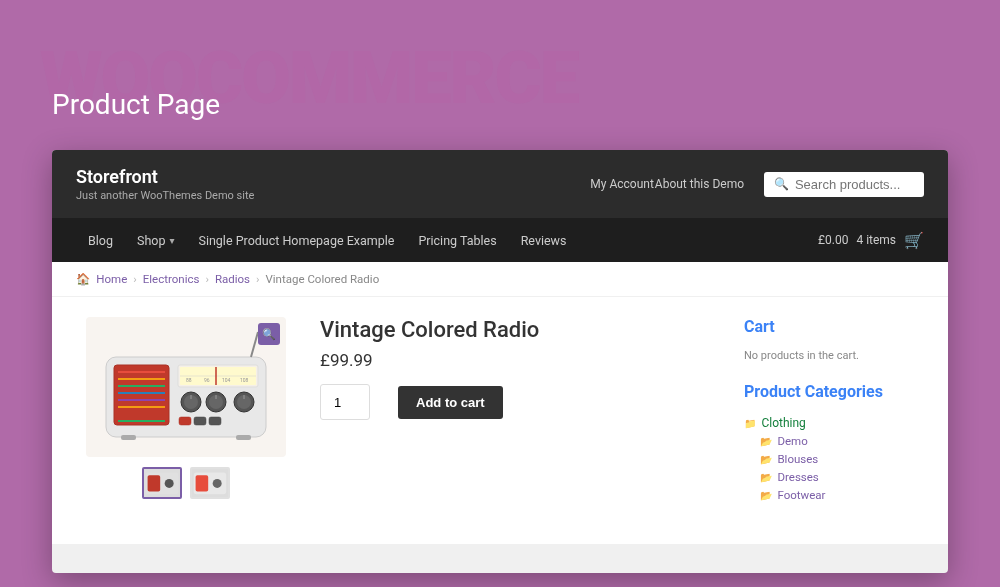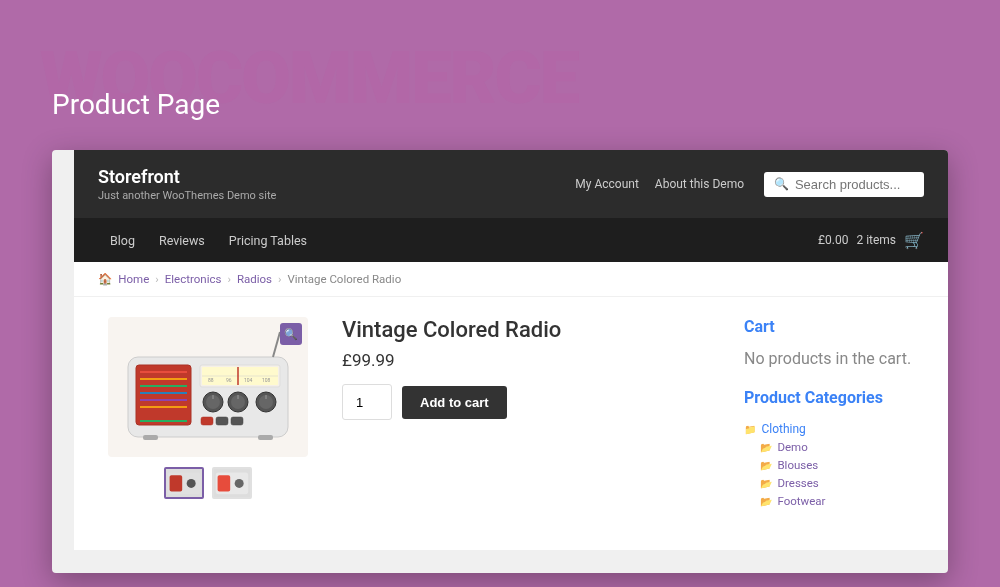--- a/index.html
+++ b/index.html
@@ -42,21 +42,20 @@
     .browser-window {
       position: absolute;
       top: 150px;
       left: 52px;
       right: 52px;
       bottom: 14px;
       background: #f0f0f0;
       border-radius: 4px;
       overflow: hidden;
       box-shadow: 0 8px 30px rgba(0,0,0,0.3);
-      padding-left: 22px;
     }
 
     
     .site-header {
       background: #2c2c2c;
       padding: 0 24px;
       display: flex;
       align-items: center;
       justify-content: space-between;
       height: 68px;
@@ -78,21 +77,21 @@
     }
 
     .header-right {
       display: flex;
       align-items: center;
       gap: 20px;
     }
 
     .header-nav-links {
       display: flex;
-      gap: 16px;
+      gap: 1px;
     }
     .header-nav-links a {
       color: #ccc;
       text-decoration: none;
       font-size: 12px;
     }
 
     .search-box {
       display: flex;
       align-items: center;
@@ -259,21 +258,21 @@
     }
     .product-price {
       font-size: 17px;
       color: #333;
       margin-bottom: 14px;
     }
 
     .product-actions {
       display: flex;
       align-items: center;
-      gap: 10px;
+      gap: 28px;
       margin-bottom: 14px;
     }
 
     .qty-input {
       width: 50px;
       height: 36px;
       border: 1px solid #ddd;
       text-align: center;
       font-size: 13px;
       border-radius: 3px;
@@ -312,36 +311,36 @@
 
     .widget-title {
       font-size: 16px;
       font-weight: 700;
       color: #3b82f6;
       margin-bottom: 8px;
       padding-bottom: 5px;
     }
 
     .cart-empty {
-      font-size: 16px;
+      font-size: 11px;
       color: #888;
     }
 
     .category-list {
       list-style: none;
       font-size: 12px;
     }
     .category-list li {
       padding: 2px 0;
       display: flex;
       align-items: center;
       gap: 5px;
     }
     .category-list li a {
-      color: #3b82f6;
+      color: #15803d;
       text-decoration: none;
     }
 
     .cat-icon {
       color: #bbb;
       font-size: 10px;
     }
 
     .subcategory-list {
       list-style: none;
@@ -385,26 +384,31 @@
       <div class="search-box">
         <span class="search-icon-small">🔍</span>
         <input type="text" placeholder="Search products..." style="">
       </div>
     </div>
   </div>
 
   <div class="main-nav">
     <div class="nav-links">
       <a href="#">Blog</a>
+      <a href="#">
+        <span>Shop</span>
+        <span class="chevron-icon">▾</span>
+      </a>
+      <a href="#">Single Product Homepage Example</a>
+      <a href="#">Pricing Tables</a>
       <a href="#">Reviews</a>
-      <a href="#">Pricing Tables</a>
     </div>
     <div class="cart-area">
       <span>£0.00</span>
-      <span>2 items</span>
+      <span>4 items</span>
       <span class="cart-icon">🛒</span>
     </div>
   </div>
 
   <div class="content-area">
 
     <div class="breadcrumb">
       <span>🏠</span>
       <a href="#">Home</a>
       <span class="breadcrumb-sep">›</span>

